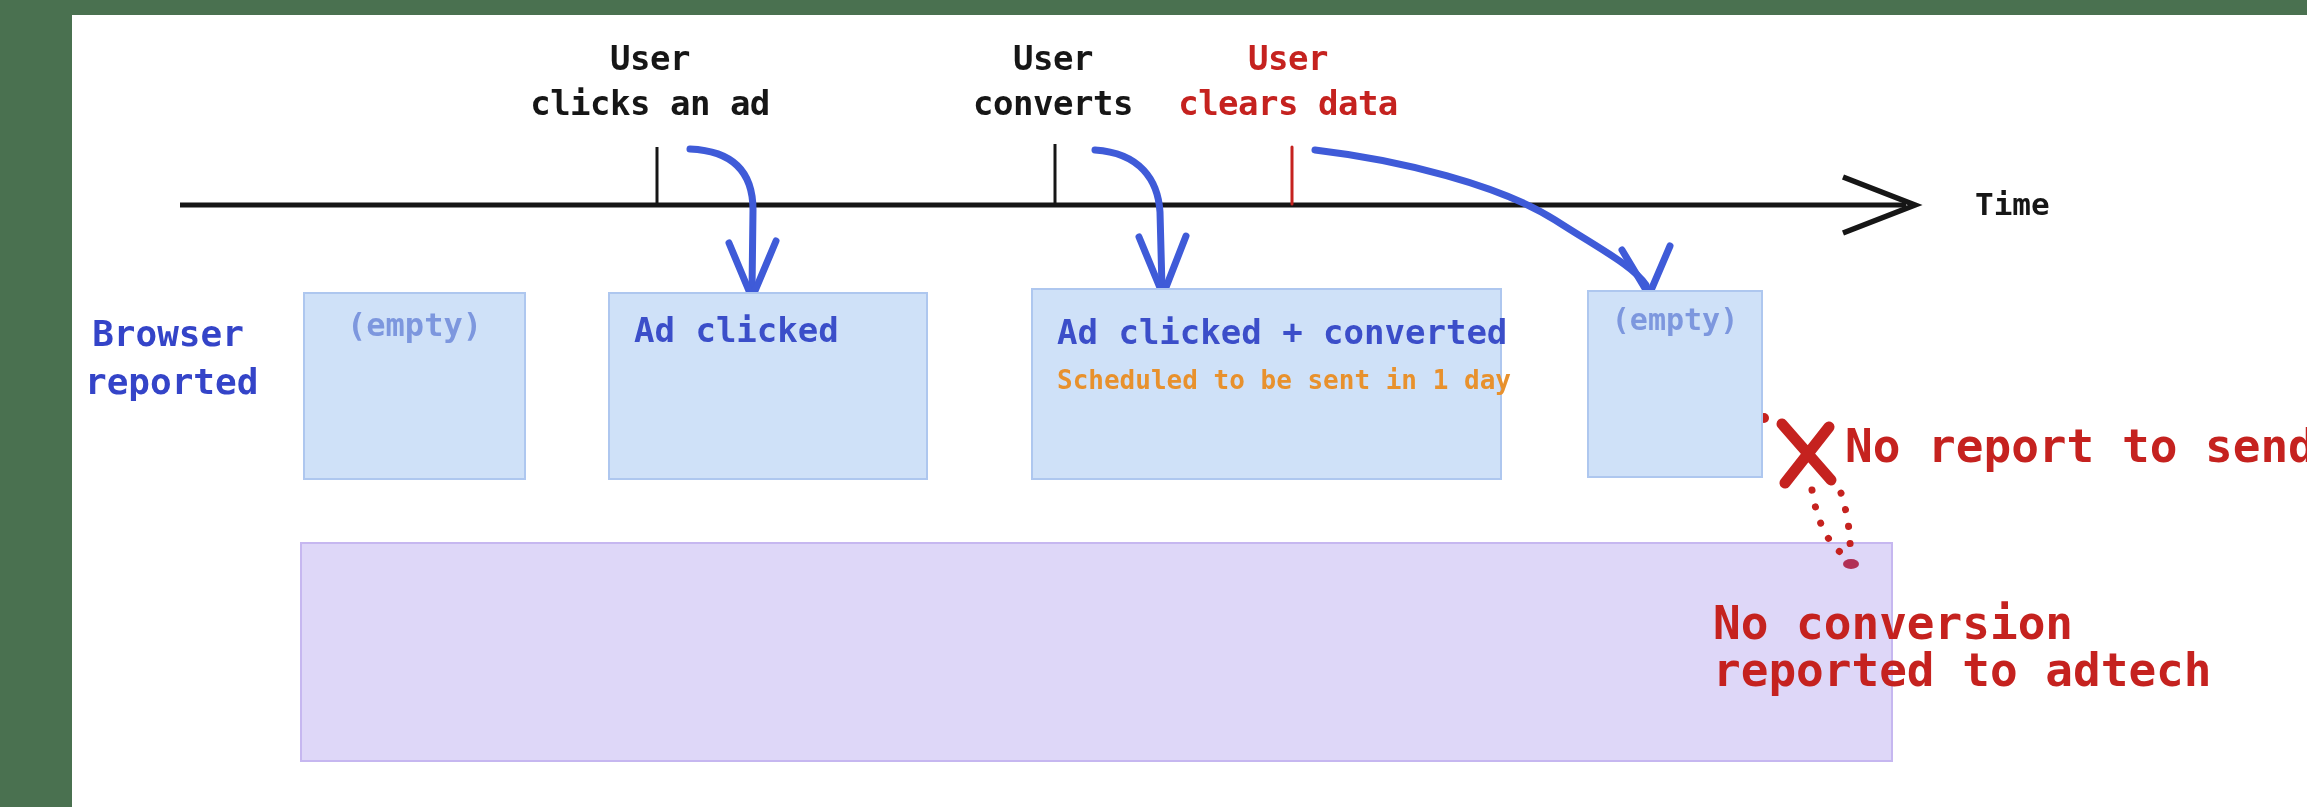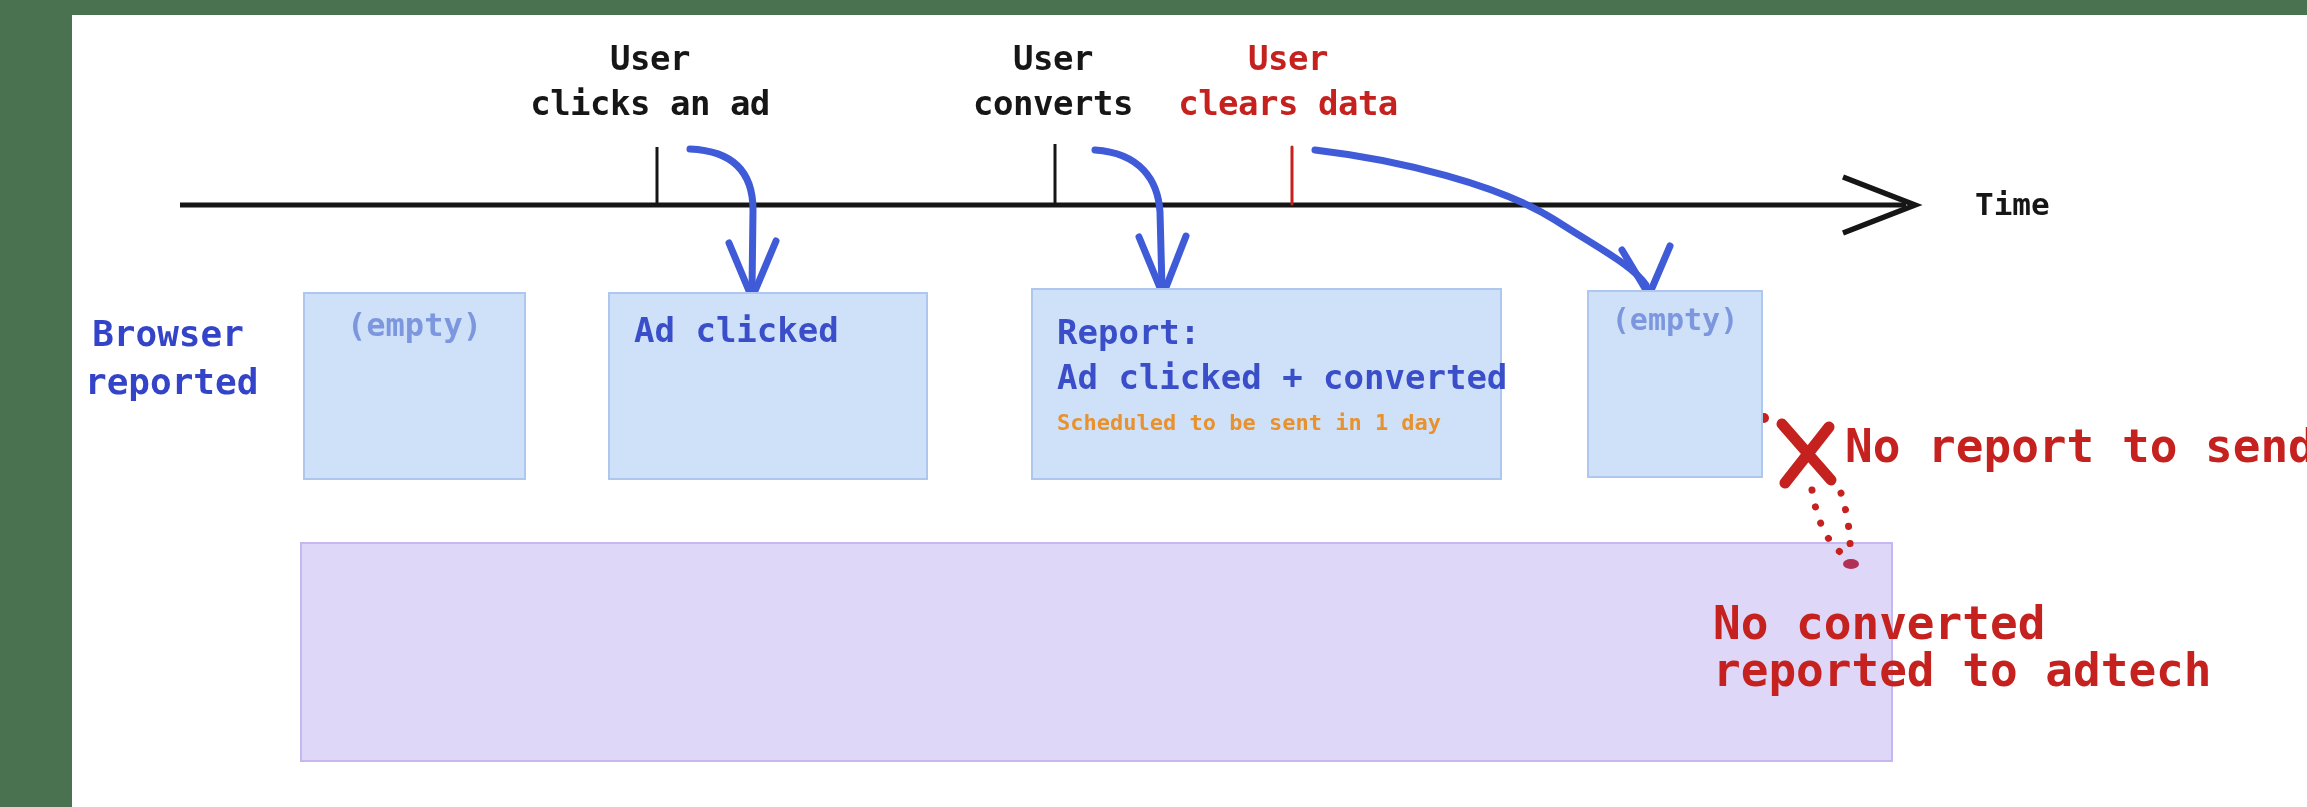--- a/index.html
+++ b/index.html
@@ -42,21 +42,21 @@
     background:var(--box_blue_fill,#cfe1f8);
     border:2px solid var(--box_blue_border,#aec7ef);
   }
   .box1{left:303px;top:292px;width:223px;height:188px;text-align:center;padding-top:12px;}
   .box2{left:608px;top:292px;width:320px;height:188px;padding:14px 0 0 24px;}
   .box3{left:1031px;top:288px;width:471px;height:192px;padding:20px 0 0 24px;}
   .box4{left:1587px;top:290px;width:176px;height:188px;text-align:center;padding-top:10px;}
   .empty-text{font-size:32px;color:var(--empty_text,#7d97de);}
   .box4 .empty-text{font-size:30px;}
   .blue-text{font-size:34px;line-height:45px;color:var(--box_blue_text,#3b4ec9);white-space:nowrap;}
-  .orange-note{font-size:22px;margin-top:10px;color:var(--orange_note,#e8912d);white-space:nowrap;}
+  .orange-note{font-size:26px;margin-top:10px;color:var(--orange_note,#e8912d);white-space:nowrap;}
 
   .purplebox{
     position:absolute;box-sizing:border-box;
     left:300px;top:542px;width:1593px;height:220px;
     background:var(--purple_fill,#ded7f8);
     border:2px solid var(--purple_border,#c6b7f0);
   }
 
   
   .red-note{
@@ -124,26 +124,25 @@
     <div>reported</div>
   </div>
 
   <div class="bluebox box1">
     <span class="empty-text">(empty)</span>
   </div>
   <div class="bluebox box2">
     <span class="blue-text">Ad clicked</span>
   </div>
   <div class="bluebox box3">
-    <div class="blue-text">Report:</div>
     <div class="blue-text">Ad clicked + converted</div>
     <div class="orange-note">Scheduled to be sent in 1 day</div>
   </div>
   <div class="bluebox box4">
     <span class="empty-text">(empty)</span>
   </div>
 
   <div class="red-note no-report">No report to send</div>
   <div class="red-note no-conversion">
-    <div>No converted</div>
+    <div>No conversion</div>
     <div>reported to adtech</div>
   </div>
 </div>
 
 </body></html>

